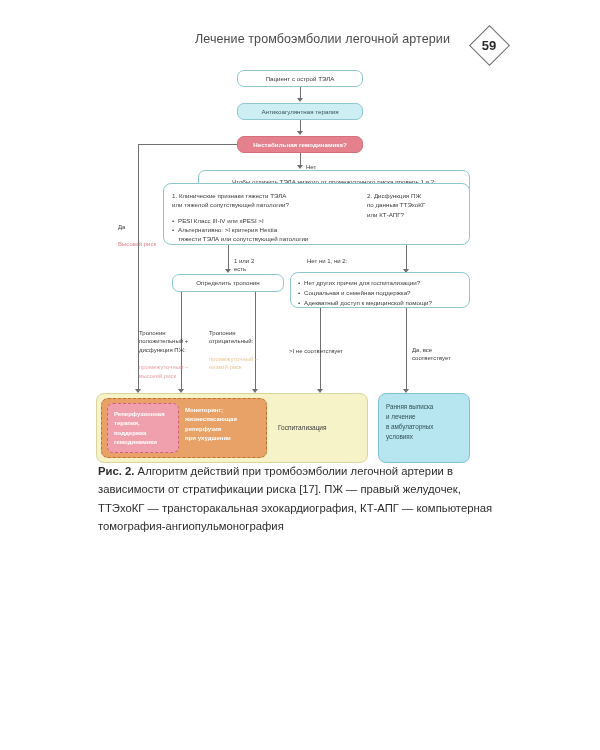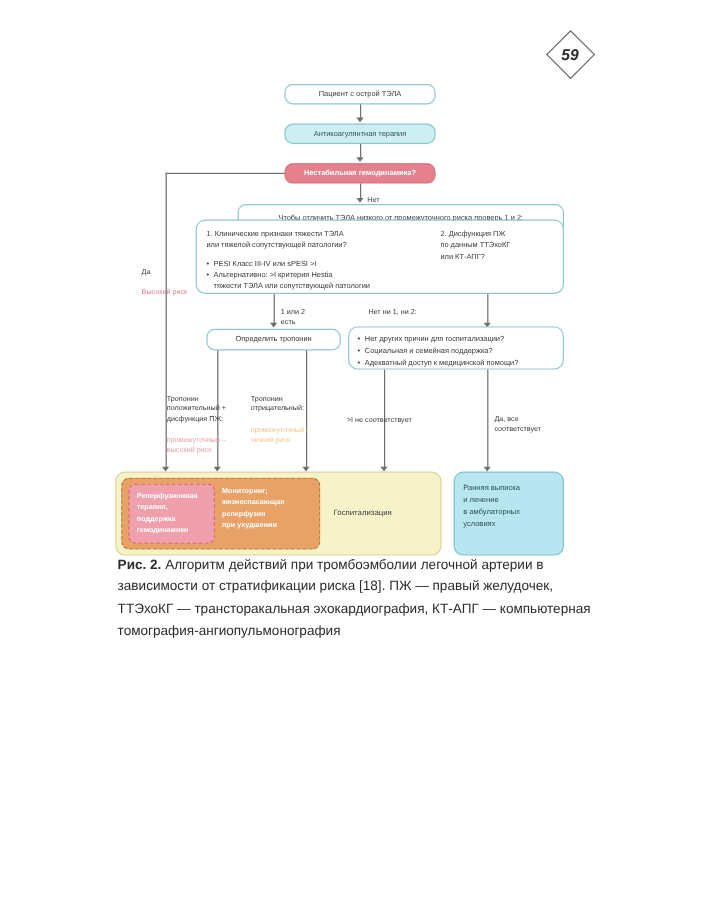--- a/index.html
+++ b/index.html
@@ -28,25 +28,24 @@
     position: absolute;
     right: 150px;
     top: 4px;
     font-size: 12.5px;
     color: #4a4a4a;
     letter-spacing: .1px;
     white-space: nowrap;
   }
   .page-number-diamond {
     position: absolute;
-    right: 106px;
+    right: 92px;
     top: -2px;
     width: 38px;
     height: 38px;
-    font-style: italic;
   }
   .page-number-diamond .dia {
     position: absolute;
     left: 5px;
     top: 5px;
     width: 27px;
     height: 27px;
     border: 1.2px solid #6b6b6b;
     transform: rotate(45deg);
   }
@@ -214,20 +213,21 @@
     font-size: 11.3px;
     line-height: 1.62;
     color: #2d2d2d;
   }
   .caption b { font-weight: bold; }
 </style>
 </head>
 <body>
 
 <div class="page-header">
+  <div class="header-title">Лечение тромбоэмболии легочной артерии</div>
   <div class="page-number-diamond">
     <div class="dia"></div>
     <div class="num">59</div>
   </div>
 </div>
 
 <div class="figure">
 
   <div class="node tealline" style="left:237px; top:8px; width:126px; height:17px;">
     <span>Пациент с острой ТЭЛА</span>
@@ -358,14 +358,14 @@
   <div class="yellow-text" style="left:278px; top:362px; width:84px;">Госпитализация</div>
 
   <div class="blue-box" style="left:378px; top:331px; width:92px; height:70px; white-space:pre-line;">Ранняя выписка
 и лечение
 в амбулаторных
 условиях</div>
 
 </div>
 
 <div class="caption">
-  <b>Рис. 2.</b><span> Алгоритм действий при тромбоэмболии легочной артерии в зависимости от стратификации риска [18]. ПЖ — правый желудочек, ТТЭхоКГ — трансторакальная эхокардиография, КТ-АПГ — компьютерная томография-ангиопульмонография</span>
+  <b>Рис. 2.</b><span> Алгоритм действий при тромбоэмболии легочной артерии в зависимости от стратификации риска [17]. ПЖ — правый желудочек, ТТЭхоКГ — трансторакальная эхокардиография, КТ-АПГ — компьютерная томография-ангиопульмонография</span>
 </div>
 
 </body></html>

